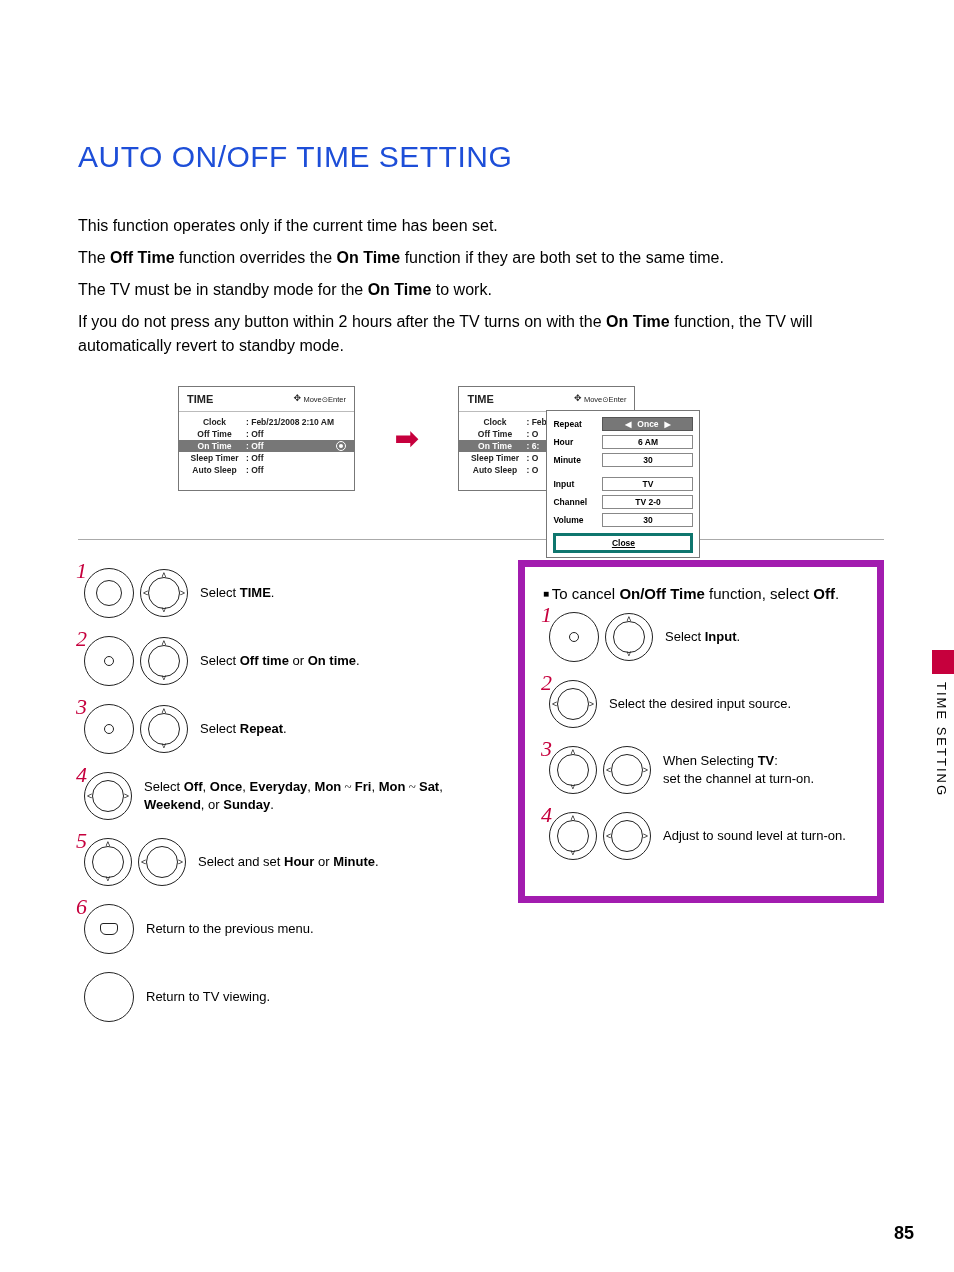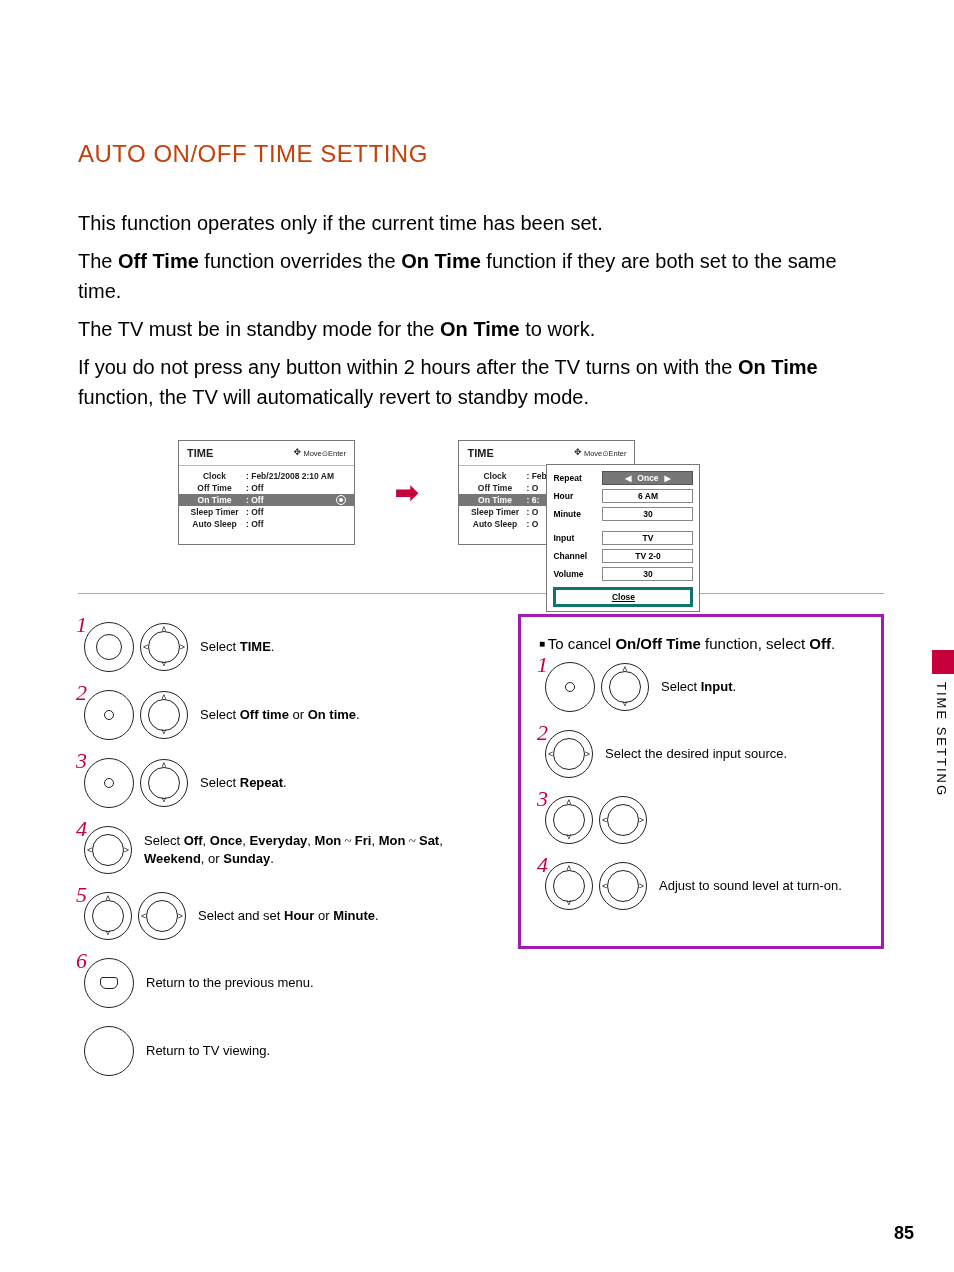--- a/index.html
+++ b/index.html
@@ -10,31 +10,31 @@
     width: 954px;
     height: 1272px;
     position: relative;
     color: #000;
   }
   .page {
     padding: 140px 70px 0 78px;
     position: relative;
   }
   .title {
-    color: #c2410c;
-    font-size: 24px;
+    color: #1d4ed8;
+    font-size: 30px;
     font-weight: normal;
     letter-spacing: 0.5px;
     margin: 0 0 40px 0;
     font-family: "Arial Narrow", Arial, sans-serif;
     font-stretch: condensed;
   }
   .intro p {
     margin: 0 0 8px 0;
-    font-size: 20px;
+    font-size: 16px;
     line-height: 1.5;
   }
   .intro .bold { font-weight: bold; }
   .tilde { font-family: serif; }
   
   .osd-row {
     display: flex;
     align-items: center;
     margin-top: 28px;
     gap: 40px;
@@ -223,21 +223,21 @@
     color: #222;
   }
   .dpad .up { top: 2px; left: 50%; transform: translateX(-50%); }
   .dpad .down { bottom: 2px; left: 50%; transform: translateX(-50%); }
   .dpad .left { left: 3px; top: 50%; transform: translateY(-50%); }
   .dpad .right { right: 3px; top: 50%; transform: translateY(-50%); }
 
   .iconset { display: flex; gap: 6px; align-items: center; flex: none; padding-left: 6px;}
 
   .colR .box {
-    border: 3px solid #a21caf;
+    border: 7px solid #a21caf;
     padding: 16px 18px 18px 18px;
   }
   .colR .note {
     font-size: 15px;
     margin: 0 0 8px 0;
     line-height: 1.4;
   }
   .colR .note::before {
     content: '■ ';
     font-size: 10px;
@@ -559,20 +559,21 @@
                 <span class="arrow-chev up">˄</span>
                 <span class="arrow-chev down">˅</span>
               </span>
             <span class="dpad lr">
                 <span class="outer"></span>
                 <span class="mid"></span>
                 <span class="arrow-chev left">˂</span>
                 <span class="arrow-chev right">˃</span>
               </span>
           </span>
+          <span class="txt"><span>When Selecting </span><span class="b">TV</span><span>:</span><br><span>set the channel at turn-on.</span></span>
         </div>
 
         <div class="step">
           <span class="num">4</span>
           <span class="iconset">
             <span class="dpad ud">
                 <span class="outer"></span>
                 <span class="mid"></span>
                 <span class="arrow-chev up">˄</span>
                 <span class="arrow-chev down">˅</span>

